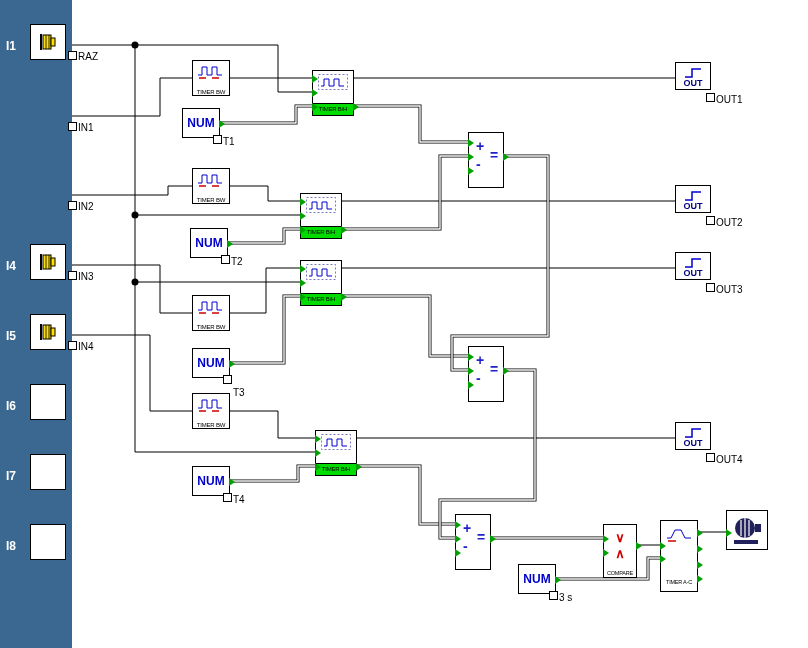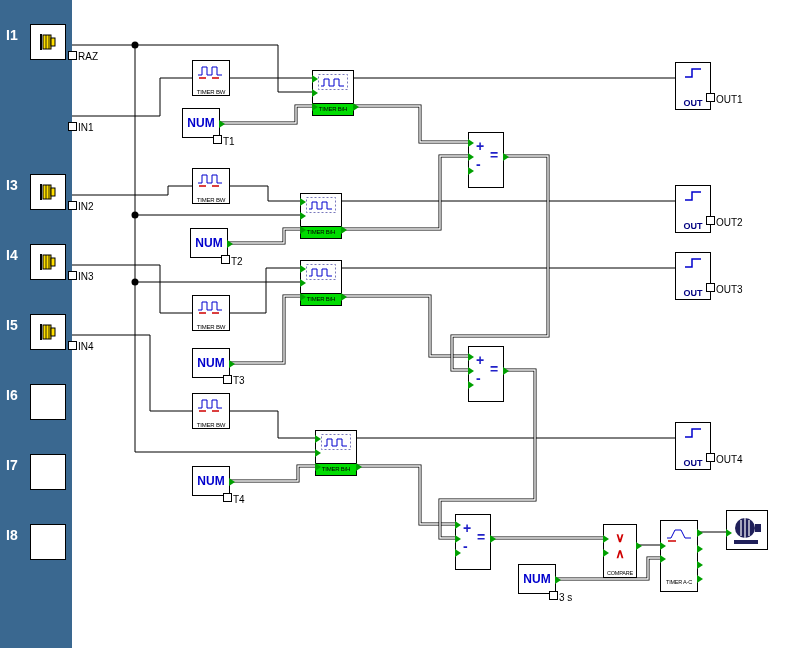--- a/index.html
+++ b/index.html
@@ -3,41 +3,41 @@
 <meta charset="utf-8">
 <style>
   html,body{margin:0;padding:0}
   body{
     width:808px;height:648px;position:relative;overflow:hidden;
     background:#ffffff;font-family:"Liberation Sans",sans-serif;
   }
   
   .sidebar{position:absolute;left:0;top:0;width:72px;height:648px;background:#3A6890;z-index:1}
   .slot{position:absolute;left:0;width:72px;height:36px}
-  .slot-id{position:absolute;left:6px;top:3px;color:#fff;font-size:14px;font-weight:bold}
+  .slot-id{position:absolute;left:6px;top:15px;color:#fff;font-size:12px;font-weight:bold}
   .slot-box{position:absolute;left:30px;top:0;width:36px;height:36px;background:#fff;border:1px solid #000;
     box-sizing:border-box;display:flex;align-items:center;justify-content:center}
   
   .tag-square{position:absolute;width:7px;height:7px;background:#fff;border:1px solid #000;z-index:4}
   .tag-label{position:absolute;font-size:10px;color:#000;white-space:nowrap;z-index:4}
   
   .block{position:absolute;background:#fff;border:1px solid #000;box-sizing:border-box;z-index:2;overflow:visible}
   .timer-bw{width:38px;height:36px}
   .bw-icon{position:absolute;top:2px;left:3px}
   .bw-label{position:absolute;bottom:0;left:0;right:0;text-align:center;font-size:6px;letter-spacing:-0.2px}
   .num-block{width:38px;height:30px}
   .num-text{position:absolute;top:7px;left:0;right:0;text-align:center;color:#0000CD;font-weight:bold;font-size:12px}
   .timer-bh{width:42px;height:46px}
   .bh-icon{position:absolute;top:3px;left:5px}
   .bh-strip{position:absolute;left:0;right:0;bottom:0;height:11px;background:#00DC00;border-top:1px solid #000;
     font-size:6px;line-height:10px;text-align:center;color:#000;letter-spacing:-0.2px}
   .add-block{width:36px;height:56px}
   .add-plus,.add-minus,.add-eq{position:absolute;color:#2020C8;font-weight:bold;font-size:14px;line-height:14px}
   .add-plus{left:7px;top:6px}.add-minus{left:7px;top:24px}.add-eq{left:21px;top:15px}
-  .out-block{width:36px;height:48px}
+  .out-block{width:36px;height:28px}
   .out-icon{position:absolute;top:3px;left:7px}
   .out-text{position:absolute;bottom:1px;left:0;right:0;text-align:center;font-weight:bold;font-size:9px;color:#000080}
   .compare-block{width:34px;height:54px}
   .cmp-top,.cmp-bot{position:absolute;left:0;right:0;text-align:center;color:#D00000;font-weight:bold;font-size:13px;line-height:13px}
   .cmp-top{top:6px}.cmp-bot{top:22px}
   .cmp-label{position:absolute;bottom:1px;left:0;right:0;text-align:center;font-size:5.5px;letter-spacing:-0.2px}
   .timer-ac{width:38px;height:72px}
   .ac-icon{position:absolute;top:5px;left:4px}
   .ac-label{position:absolute;bottom:6px;left:0;right:0;text-align:center;font-size:5.5px;letter-spacing:-0.2px}
   .motor-block{width:42px;height:40px;display:flex;align-items:center;justify-content:center}
@@ -109,31 +109,20 @@
     <span class="slot-id">I1</span>
     <div class="slot-box">
       <svg width="22" height="22" viewBox="0 0 22 22">
         <path d="M4,3 v16" stroke="#000" stroke-width="2" fill="none"></path>
         <rect x="6" y="4" width="8" height="14" fill="#FFDF00" stroke="#000"></rect>
         <rect x="14" y="7" width="4" height="8" fill="#FFDF00" stroke="#000"></rect>
         <path d="M9,4 v14 M12,4 v14" stroke="#000" stroke-width="0.8"></path>
       </svg>
     </div>
   </div>
-  <div class="slot" style="top:174px">
-    <span class="slot-id">I3</span>
-    <div class="slot-box">
-      <svg width="22" height="22" viewBox="0 0 22 22">
-        <path d="M4,3 v16" stroke="#000" stroke-width="2" fill="none"></path>
-        <rect x="6" y="4" width="8" height="14" fill="#FFDF00" stroke="#000"></rect>
-        <rect x="14" y="7" width="4" height="8" fill="#FFDF00" stroke="#000"></rect>
-        <path d="M9,4 v14 M12,4 v14" stroke="#000" stroke-width="0.8"></path>
-      </svg>
-    </div>
-  </div>
   <div class="slot" style="top:244px">
     <span class="slot-id">I4</span>
     <div class="slot-box">
       <svg width="22" height="22" viewBox="0 0 22 22">
         <path d="M4,3 v16" stroke="#000" stroke-width="2" fill="none"></path>
         <rect x="6" y="4" width="8" height="14" fill="#FFDF00" stroke="#000"></rect>
         <rect x="14" y="7" width="4" height="8" fill="#FFDF00" stroke="#000"></rect>
         <path d="M9,4 v14 M12,4 v14" stroke="#000" stroke-width="0.8"></path>
       </svg>
     </div>
@@ -212,21 +201,21 @@
 <div class="block num-block" style="left:190px;top:228px">
   <span class="num-text">NUM</span>
   <span class="pg-r" style="top:15px"></span>
   <span class="tag-square" style="left:30px;top:26px"></span>
   <span class="tag-label" style="left:40px;top:27px">T2</span>
 </div>
 <div class="block num-block" style="left:192px;top:348px">
   <span class="num-text">NUM</span>
   <span class="pg-r" style="top:15px"></span>
   <span class="tag-square" style="left:30px;top:26px"></span>
-  <span class="tag-label" style="left:40px;top:26px">T3</span>
+  <span class="tag-label" style="left:40px;top:38px">T3</span>
 </div>
 <div class="block num-block" style="left:192px;top:466px">
   <span class="num-text">NUM</span>
   <span class="pg-r" style="top:15px"></span>
   <span class="tag-square" style="left:30px;top:26px"></span>
   <span class="tag-label" style="left:40px;top:27px">T4</span>
 </div>
 <div class="block num-block" style="left:518px;top:564px">
   <span class="num-text">NUM</span>
   <span class="pg-r" style="top:15px"></span>

